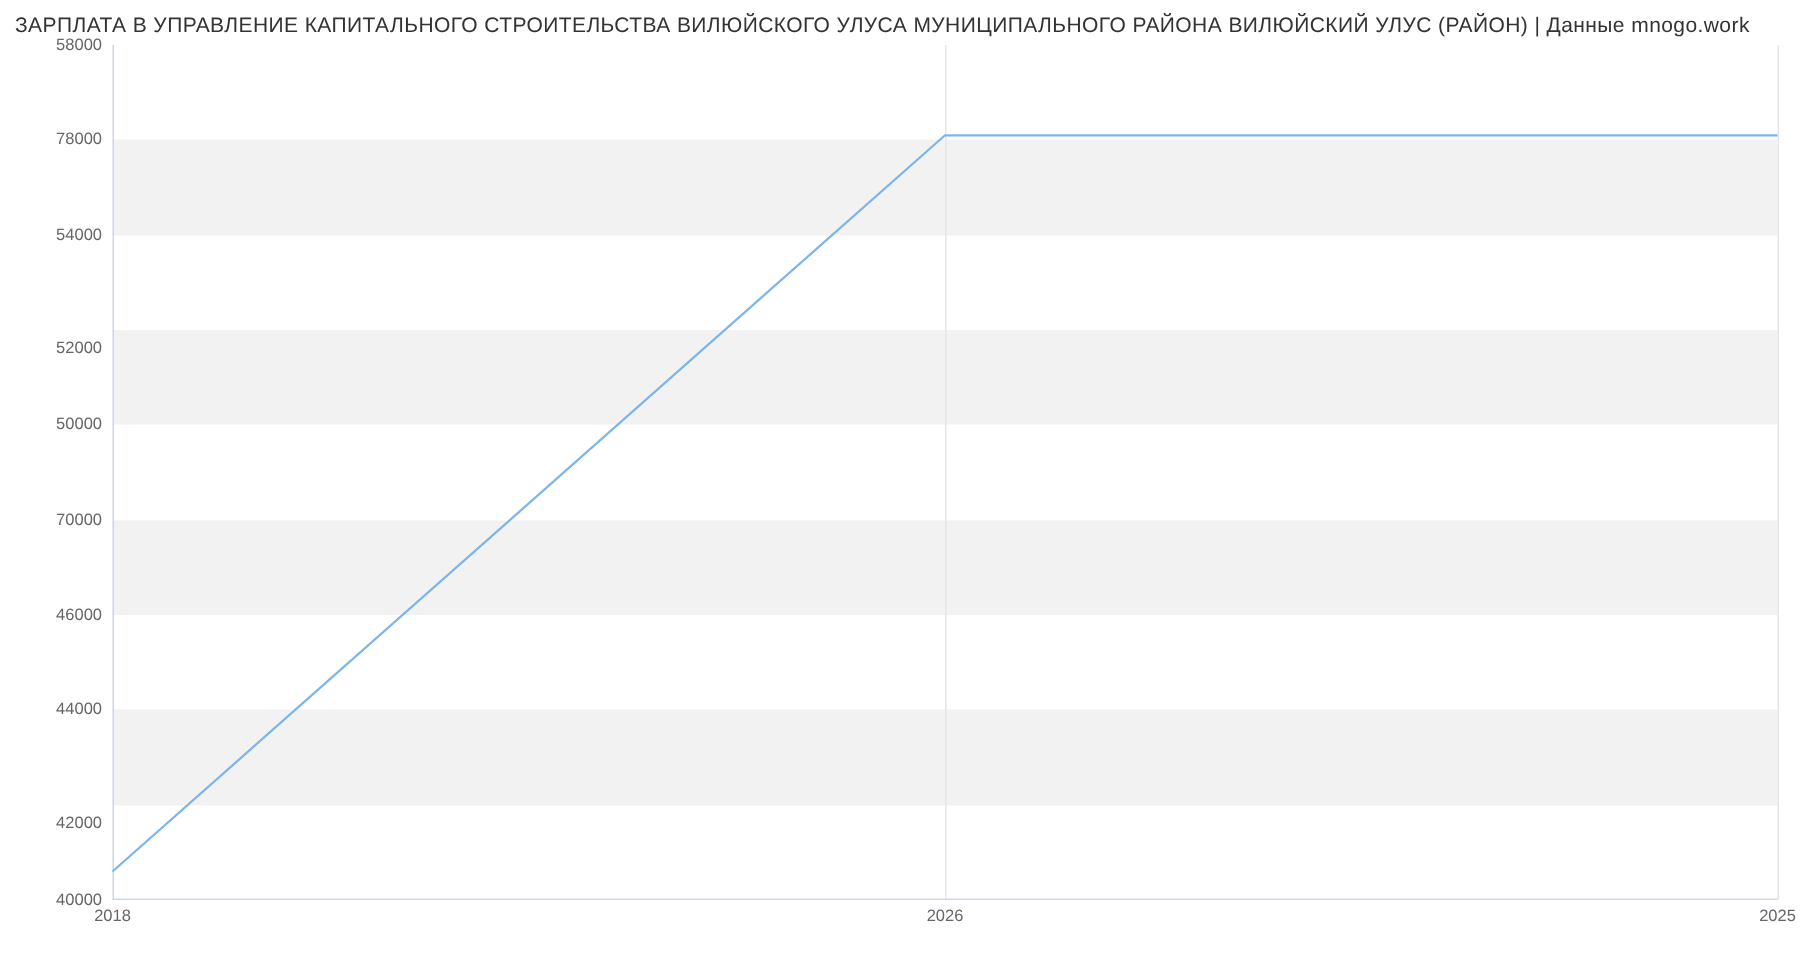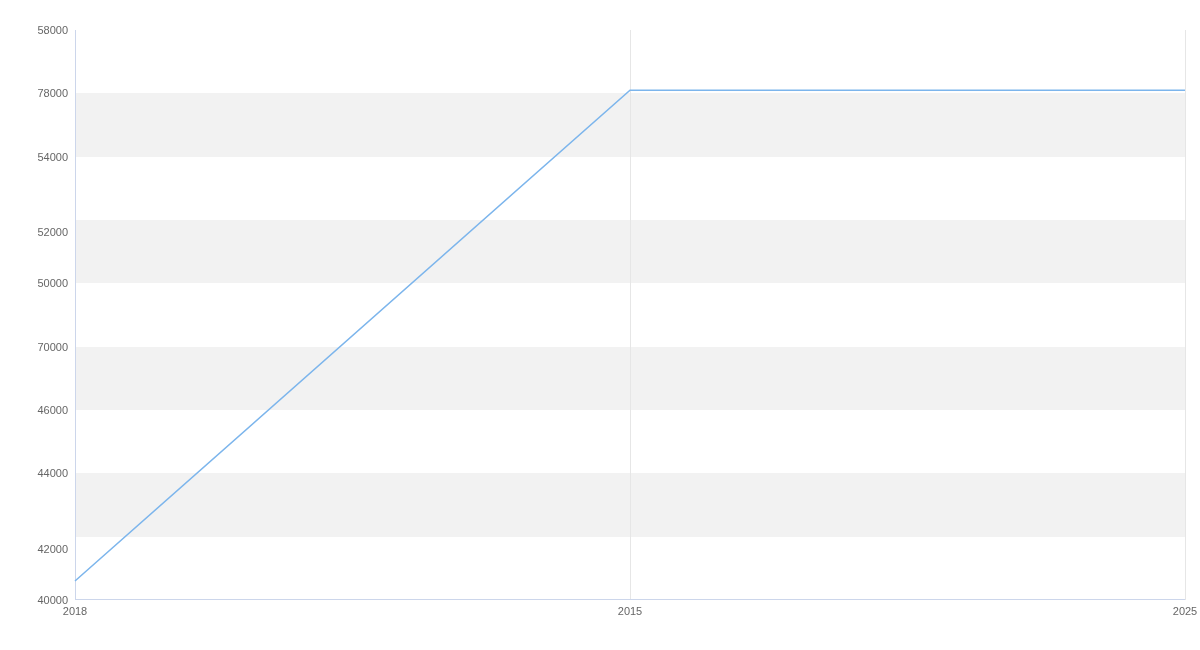--- a/index.html
+++ b/index.html
@@ -15,20 +15,21 @@
     .v-grid { top: 0; width: 1px; height: 100%; }
     .y-tick-label { position: absolute; right: 1132px; width: 60px; text-align: right; font-size: 11px; color: #666; transform: translateY(-50%); }
     .x-tick-label { position: absolute; top: 605px; font-size: 11px; color: #666; transform: translateX(-50%); }
     svg.line-svg { position: absolute; left: 0; top: 0; width: 100%; height: 100%; overflow: visible; }
     .series-line { fill: none; stroke: #7cb5ec; stroke-width: 1.5; }
   </style>
 </head>
 <body>
 
 <div class="chart-wrap">
+  <div class="title">ЗАРПЛАТА В УПРАВЛЕНИЕ КАПИТАЛЬНОГО СТРОИТЕЛЬСТВА ВИЛЮЙСКОГО УЛУСА МУНИЦИПАЛЬНОГО РАЙОНА ВИЛЮЙСКИЙ УЛУС (РАЙОН) | Данные mnogo.work</div>
 
   <div class="plot">
 
     <div id="bands">
         <div class="grid-band" style="top: 443.333px; height: 63.3333px;"></div>
         <div class="grid-band" style="top: 316.667px; height: 63.3333px;"></div>
         <div class="grid-band" style="top: 190px; height: 63.3333px;"></div>
         <div class="grid-band" style="top: 63.3333px; height: 63.3333px;"></div>
       </div>
 
@@ -52,16 +53,16 @@
       <div class="y-tick-label" style="top: 410px;">46000</div>
       <div class="y-tick-label" style="top: 346.667px;">70000</div>
       <div class="y-tick-label" style="top: 283.333px;">50000</div>
       <div class="y-tick-label" style="top: 232px;">52000</div>
       <div class="y-tick-label" style="top: 156.667px;">54000</div>
       <div class="y-tick-label" style="top: 93.3333px;">78000</div>
       <div class="y-tick-label" style="top: 30px;">58000</div>
     </div>
   <div id="xticks">
       <div class="x-tick-label" style="left: 75px;">2018</div>
-      <div class="x-tick-label" style="left: 630px;">2015</div>
+      <div class="x-tick-label" style="left: 630px;">2026</div>
       <div class="x-tick-label" style="left: 1185px;">2025</div>
     </div>
 </div>
 
 </body></html>

